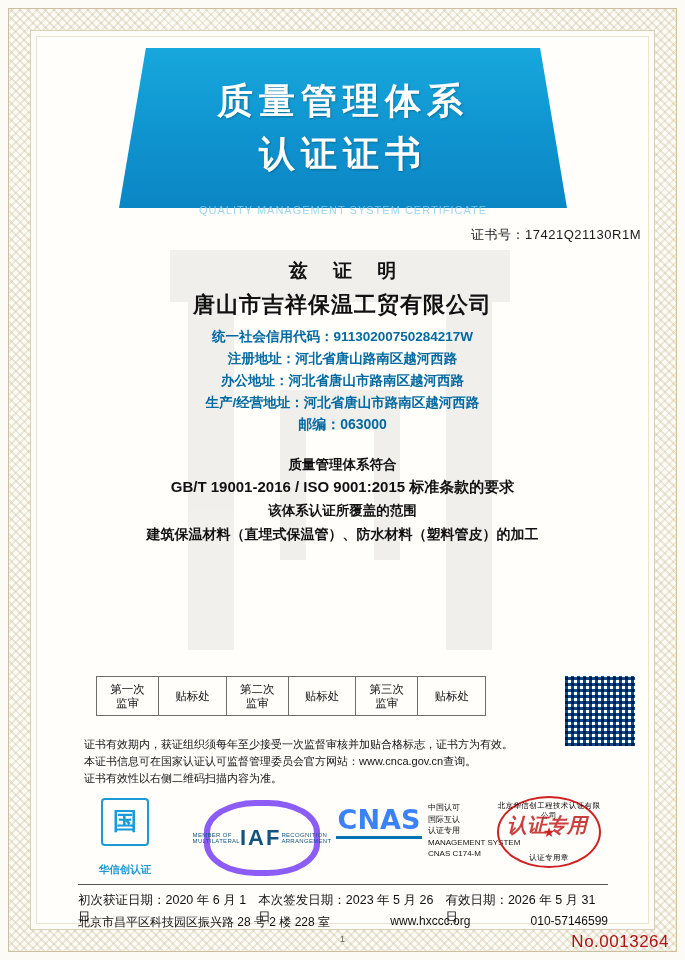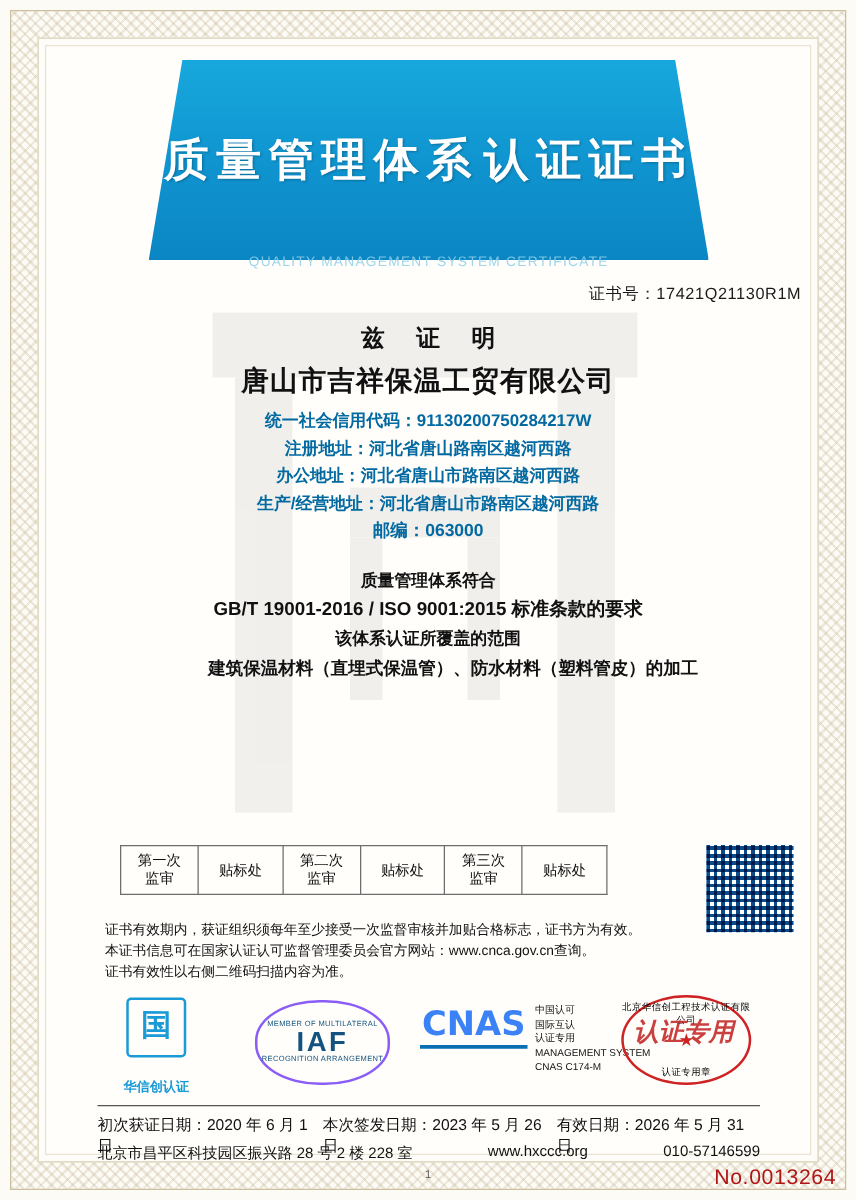--- a/index.html
+++ b/index.html
@@ -62,21 +62,21 @@
     left: 83px; top: 12px;
     width: 448px; height: 160px;
     background: linear-gradient(180deg, #17a8dd 0%, #0f93cf 55%, #0b86c4 100%);
     clip-path: polygon(6% 0%, 94% 0%, 100% 100%, 0% 100%);
     box-shadow: 0 1px 2px rgba(0,0,0,0.08);
   }
   .banner-inner {
     position: absolute;
     left: 0; top: 0; width: 100%; height: 100%;
     display: flex;
-    flex-direction: row;
+    flex-direction: column;
     align-items: center;
     justify-content: center;
     gap: 4px;
   }
   .banner-line {
     color: #ffffff;
     font-size: 36px;
     font-weight: bold;
     letter-spacing: 6px;
     text-shadow: 1px 1px 2px rgba(0,0,0,0.25);
@@ -160,21 +160,20 @@
     color: #111;
     font-weight: bold;
   }
   .scope-value {
     position: absolute;
     left: 0; top: 490px; width: 100%;
     text-align: center;
     font-size: 14px;
     color: #111;
     font-weight: bold;
-    margin-left: 20px;
   }
 
   
   .surv-table {
     position: absolute;
     left: 60px; top: 640px;
     width: 390px;
     border-collapse: collapse;
   }
   .surv-table td {
@@ -222,23 +221,23 @@
     width: 44px; height: 44px; margin: 0 auto;
     border: 2px solid #1a9ad6; border-radius: 4px;
     color: #1a9ad6; font-size: 24px; font-weight: bold;
     line-height: 42px;
   }
   .hx-text { margin-top: 17px; font-size: 10.5px; color: #1a9ad6; font-weight: bold; }
 
   .logo-iaf {
     position: absolute; left: 168px; top: 4px;
     width: 104px; height: 64px;
-    border: 2px solid #8b5cf6; border-radius: 52px/32px;
+    border: 6px solid #8b5cf6; border-radius: 52px/32px;
     color: #14537f;
-    display: flex; flex-direction: column;
+    display: flex; 
     align-items: center; justify-content: center;
   }
   .iaf-top { font-size: 6px; letter-spacing: 0.3px; }
   .iaf-main { font-size: 22px; font-weight: bold; letter-spacing: 2px; line-height: 1; }
   .iaf-bot { font-size: 6px; letter-spacing: 0.3px; }
 
   .logo-cnas {
     position: absolute; left: 300px; top: 8px;
     width: 86px; text-align: center;
   }

